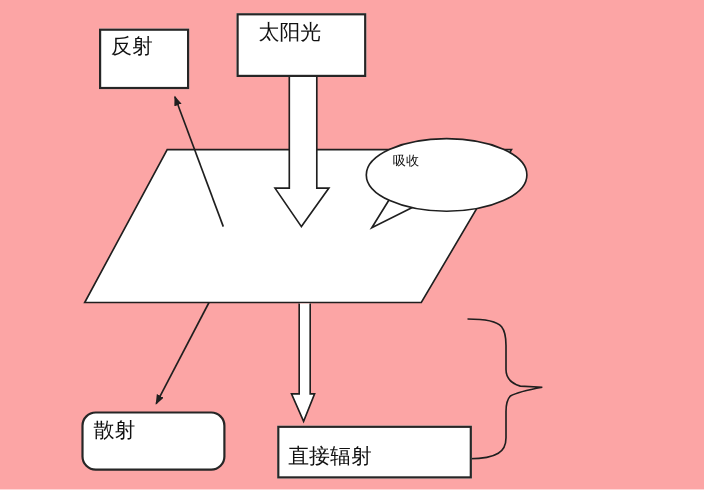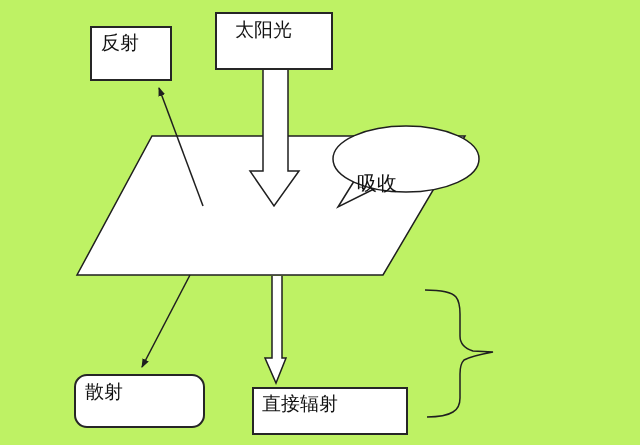--- a/index.html
+++ b/index.html
@@ -4,21 +4,21 @@
 <style>
   html, body {
     margin: 0;
     padding: 0;
     background: #ffffff;
   }
   #canvas {
     position: relative;
     width: 640px;
     height: 445px;
-    background: #bef264;
+    background: #fca5a5;
     overflow: hidden;
     font-family: Liberation Serif, serif;
     color: #1c1c1c;
   }
   #lineart {
     position: absolute;
     left: 0;
     top: 0;
   }
   .node-box {
@@ -28,29 +28,28 @@
     background: #ffffff;
     font-size: 19px;
     line-height: 1.15;
     color: #111111;
   }
   .node-box span {
     display: inline-block;
   }
   .bubble-label {
     position: absolute;
-    font-size: 20px;
+    font-size: 12px;
     color: #111111;
     white-space: nowrap;
-    margin-top: 32px;
   }
   #box-reflection   { left: 90px;  top: 26px;  width: 82px;  height: 55px; padding: 4px 0 0 9px; }
   #box-sunlight     { left: 215px; top: 12px;  width: 118px; height: 58px; padding: 5px 0 0 18px; }
   #box-scattering   { left: 74px;  top: 374px; width: 131px; height: 54px; padding: 5px 0 0 9px; border-radius: 13px; }
-  #box-direct       { left: 252px; top: 387px; width: 156px; height: 48px; padding: 4px 0 0 8px; }
+  #box-direct       { left: 252px; top: 387px; width: 177px; height: 48px; padding: 16px 0 0 8px; }
   #box-transmission { left: 507px; top: 304px; width: 83px;  height: 56px; padding: 7px 0 0 8px; font-size: 18px; }
   #label-absorption { left: 357px; top: 138px; }
 </style>
 </head>
 <body>
 
 <div id="canvas">
 
   <svg id="lineart" width="640" height="445" viewBox="0 0 640 445" fill="none" stroke="#1f1f1f" stroke-width="1.5">
     <defs>

